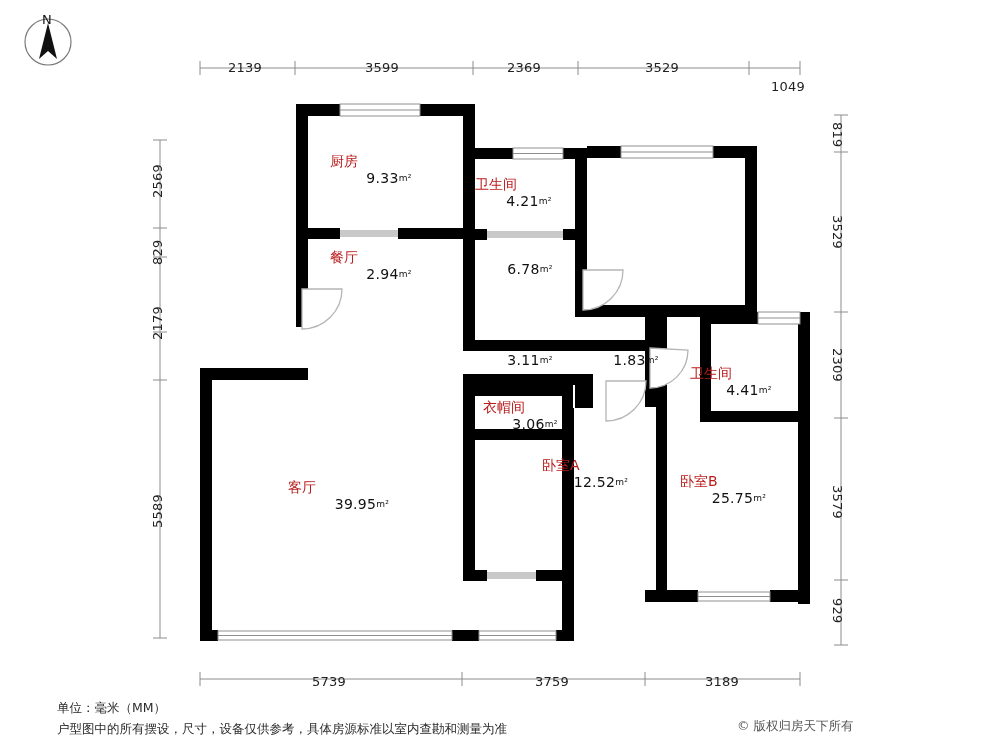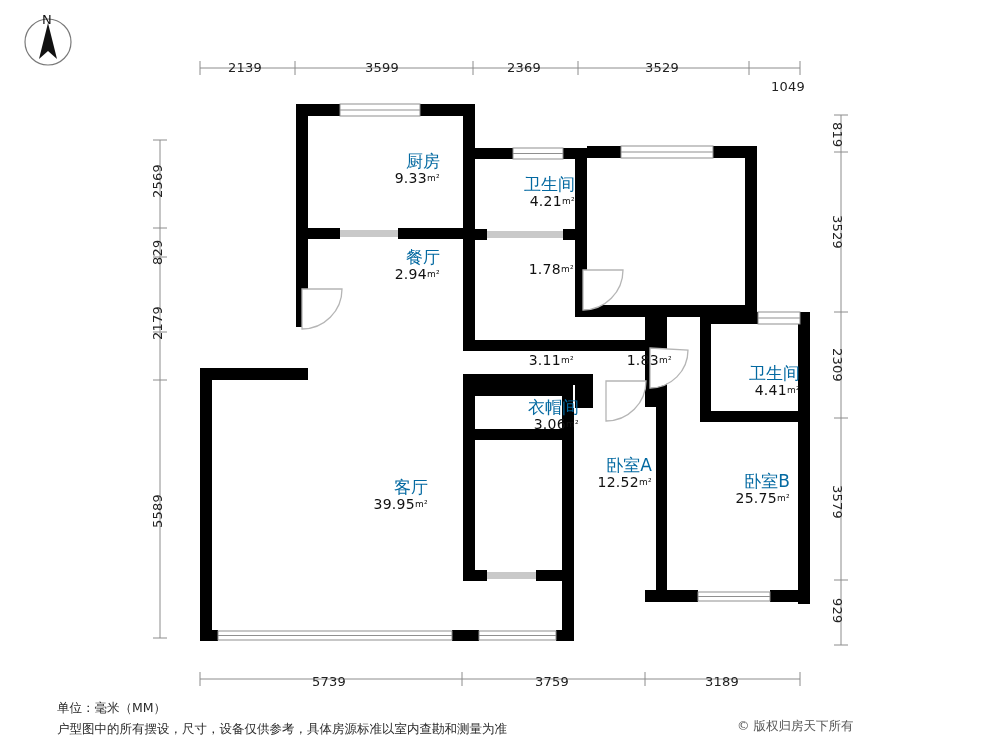--- a/index.html
+++ b/index.html
@@ -33,29 +33,29 @@
   }
   .dim-label {
     font-size: 13px;
     color: #222222;
     letter-spacing: 0.2px;
   }
   .dim-label.vert {
     transform-origin: left top;
   }
   .room-name {
-    font-size: 17px;
+    font-size: 14px;
     line-height: 18px;
-    text-align: right;
-    color: #0369a1;
+    text-align: left;
+    color: #b91c1c;
   }
   .room-area {
     font-size: 14px;
     line-height: 17px;
-    text-align: right;
+    text-align: center;
     color: #111111;
     letter-spacing: 0.3px;
     margin-left: 8px;
   }
   .room-area .unit {
     font-size: 9px;
     vertical-align: 2px;
   }
   .room-block {
     position: absolute;
@@ -307,21 +307,21 @@
 
   <div class="room-block" style="left:330px; top:248px; width:110px;">
     <div class="room-name">餐厅</div>
     <div class="room-area">
       <span>2.94</span><span class="unit">m²</span>
     </div>
   </div>
 
   <div class="room-block" style="left:478px; top:261px; width:96px;">
     <div class="room-area">
-      <span>1.78</span><span class="unit">m²</span>
+      <span>6.78</span><span class="unit">m²</span>
     </div>
   </div>
 
   <div class="room-block" style="left:478px; top:352px; width:96px;">
     <div class="room-area">
       <span>3.11</span><span class="unit">m²</span>
     </div>
   </div>
 
   <div class="room-block" style="left:592px; top:352px; width:80px;">

